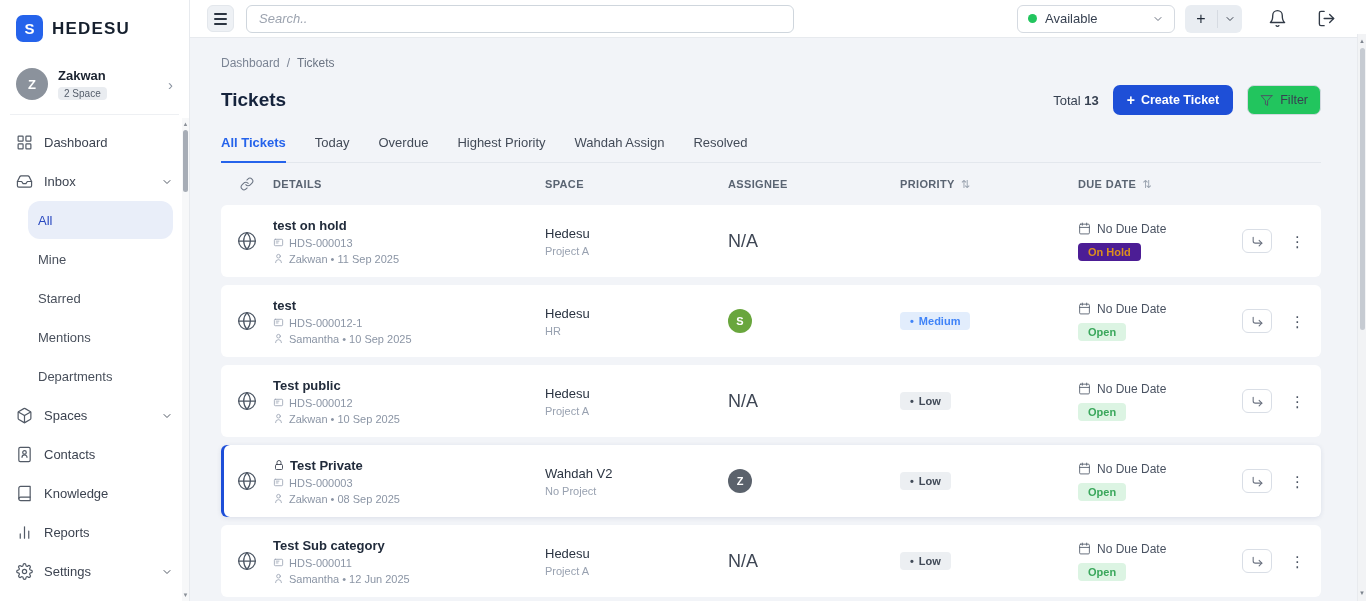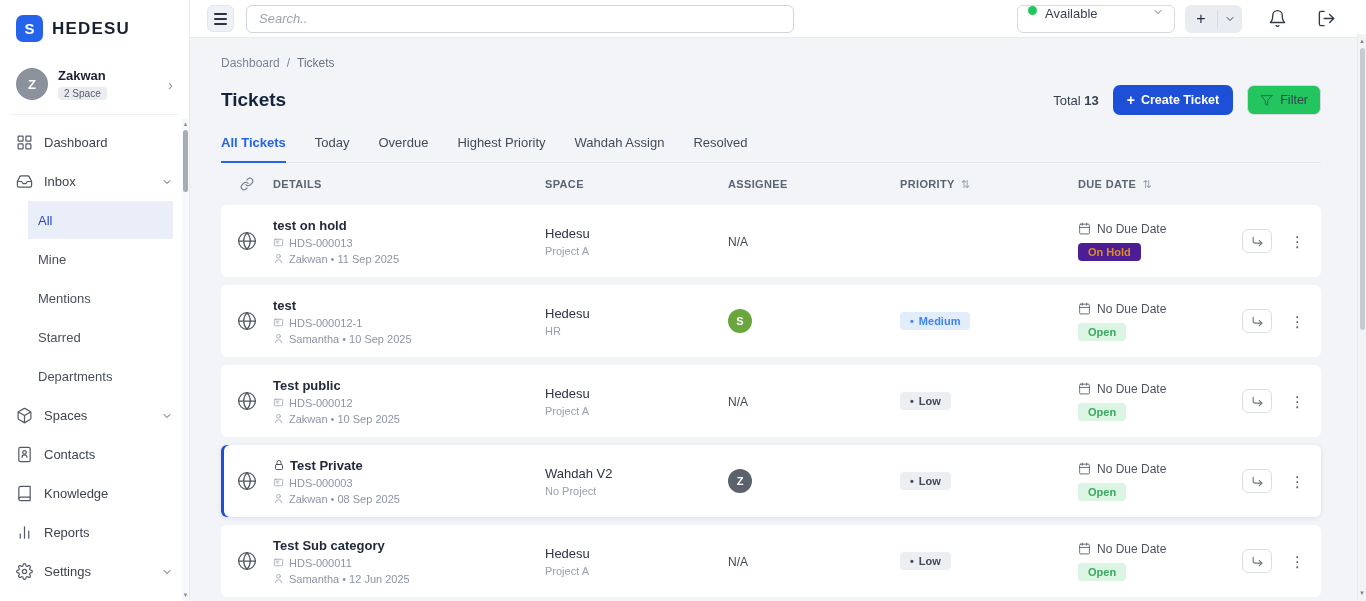--- a/index.html
+++ b/index.html
@@ -18,36 +18,36 @@
   .profile { margin: 6px 10px 0; padding: 8px 6px 14px; display: flex; align-items: center; gap: 10px; border-bottom: 1px solid #eef0f3; cursor: pointer; }
   .avatar { width: 32px; height: 32px; border-radius: 50%; background: #8b929c; color: #fff; font-size: 13px; font-weight: 700; display: flex; align-items: center; justify-content: center; flex: none; }
   .profile-name { font-size: 13px; font-weight: 700; color: #1b2330; line-height: 1.1; }
   .profile-badge { display: inline-block; margin-top: 4px; font-size: 10px; color: #555e6b; background: #e9ecf0; border-radius: 4px; padding: 1px 6px; }
   .profile-chevron { margin-left: auto; color: #8a93a0; font-size: 15px; line-height: 1; }
   .nav { padding: 8px 0 0; flex: 1; position: relative; }
   .nav-item { height: 39px; display: flex; align-items: center; gap: 11px; padding: 0 16px; font-size: 13px; color: #3c4350; cursor: pointer; }
   .nav-item svg { width: 17px; height: 17px; color: #525a66; flex: none; }
   .nav-chevron { margin-left: auto; color: #6a7380; display: flex; }
   .nav-chevron svg { width: 12px; height: 12px; }
-  .sub-item { height: 38px; display: flex; align-items: center; padding: 0 10px; margin: 0 16px 1px 28px; font-size: 13px; color: #49505c; border-radius: 0; cursor: pointer; }
+  .sub-item { height: 38px; display: flex; align-items: center; padding: 0 10px; margin: 0 16px 1px 28px; font-size: 13px; color: #49505c; border-radius: 12px; cursor: pointer; }
   .sub-item.active { background: #e9eef9; color: #2a49c0; font-weight: 500; }
   
   .side-scroll { position: absolute; right: 0; top: 118px; bottom: 0; width: 7px; background: #f7f8f9; }
   .side-scroll .arrow { position: absolute; left: 0; width: 7px; text-align: center; font-size: 6px; color: #8a9098; line-height: 8px; }
   .side-scroll .thumb { position: absolute; left: 1px; top: 12px; width: 5px; height: 62px; border-radius: 3px; background: #a7adb6; }
 
   
   .main { flex: 1; min-width: 0; display: flex; flex-direction: column; }
   .topbar { height: 38px; min-height: 38px; background: #fff; border-bottom: 1px solid #e7eaee; display: flex; align-items: center; padding: 0 30px 0 17px; }
   .hamburger { width: 27px; height: 27px; border: 1px solid #e3e7ec; background: #eef1f5; border-radius: 6px; display: flex; flex-direction: column; justify-content: center; align-items: center; gap: 3px; cursor: pointer; margin-right: 12px; }
   .hamburger i { display: block; width: 13px; height: 2px; background: #2b3441; border-radius: 1px; }
   .search-input { width: 548px; height: 28px; border: 1px solid #cfd6dd; border-radius: 6px; padding: 0 12px; font-size: 13px; color: #374151; outline: none; font-family: inherit; font-style: italic; }
   .search-input::placeholder { color: #9ca3af; }
   .topbar-right { margin-left: auto; display: flex; align-items: center; }
-  .availability { width: 158px; height: 28px; background: #fff; border: 1px solid #d5dae1; border-radius: 6px; display: flex; align-items: flex-start; padding: 0 10px; gap: 8px; cursor: pointer; }
+  .availability { width: 158px; height: 28px; background: #fff; border: 1px solid #d5dae1; border-radius: 6px; display: flex; align-items: center; padding: 0 10px; gap: 8px; cursor: pointer; }
   .availability .dot { width: 9px; height: 9px; border-radius: 50%; }
   .availability .label { font-size: 13px; color: #374151; }
   .availability .caret { margin-left: auto; display: flex; color: #6b7280; }
   .caret svg { width: 12px; height: 12px; }
   .plus-split { margin-left: 10px; height: 28px; background: #e9edf2; border-radius: 6px; display: flex; align-items: stretch; overflow: hidden; }
   .plus-split .plus { width: 32px; display: flex; align-items: center; justify-content: center; font-size: 16px; color: #1f2937; cursor: pointer; }
   .plus-split .sep { width: 1px; background: #d6dbe2; margin: 5px 0; }
   .plus-split .caret { width: 24px; display: flex; align-items: center; justify-content: center; color: #3c4350; cursor: pointer; }
   .icon-btn { background: none; border: none; cursor: pointer; display: flex; align-items: center; color: #313a46; }
   .icon-btn svg { width: 19px; height: 19px; }
@@ -82,21 +82,21 @@
   .trow.active-row { box-shadow: inset 3px 0 0 #1d4ed8, 0 1px 5px rgba(25,50,110,.10); }
   .cell-icon { display: flex; justify-content: center; color: #4b5563; }
   .cell-icon svg { width: 20px; height: 20px; }
   .details { display: flex; flex-direction: column; gap: 4px; padding-right: 10px; justify-content: space-between; }
   .t-title { font-size: 13px; font-weight: 600; color: #212b3b; display: flex; align-items: center; gap: 5px; }
   .t-title svg { width: 12px; height: 12px; color: #3c4350; }
   .t-sub { font-size: 11px; color: #8b95a5; display: flex; align-items: center; gap: 5px; }
   .t-sub svg { width: 11px; height: 11px; color: #9aa3b2; flex: none; }
   .space-name { font-size: 13px; color: #2b3442; font-weight: 500; }
   .space-proj { font-size: 11px; color: #98a1b0; margin-top: 4px; }
-  .na-text { font-size: 12px; color: #3f4755; }
+  .na-text { font-size: 18px; color: #3f4755; }
   .assignee-avatar { width: 24px; height: 24px; border-radius: 50%; color: #fff; font-size: 11px; font-weight: 700; display: flex; align-items: center; justify-content: center; }
   .badge { display: inline-flex; align-items: center; gap: 5px; font-size: 11px; font-weight: 600; border-radius: 4px; padding: 3px 10px; }
   .due-line { font-size: 12px; color: #4a5362; display: flex; align-items: center; gap: 6px; }
   .due-line svg { width: 13px; height: 13px; color: #5a6472; }
   .due-cell .badge { margin-top: 7px; }
   .actions { display: flex; align-items: center; justify-content: flex-end; gap: 14px; padding-right: 12px; }
   .row-btn { width: 30px; height: 24px; background: #fff; border: 1px solid #d9dee6; border-radius: 6px; display: flex; align-items: center; justify-content: center; color: #6b7280; cursor: pointer; }
   .row-btn svg { width: 13px; height: 13px; }
   .dots-btn { background: none; border: none; font-size: 15px; color: #4a5362; cursor: pointer; line-height: 1; padding: 2px 4px; font-family: inherit; }
 
@@ -149,24 +149,24 @@
           </span>
       </div>
 
       <div class="sub-item active">
         <span>All</span>
       </div>
       <div class="sub-item">
         <span>Mine</span>
       </div>
       <div class="sub-item">
+        <span>Starred</span>
+      </div>
+      <div class="sub-item">
         <span>Mentions</span>
-      </div>
-      <div class="sub-item">
-        <span>Starred</span>
       </div>
       <div class="sub-item">
         <span>Departments</span>
       </div>
 
       <div class="nav-item">
         <svg viewBox="0 0 24 24" fill="none" stroke="currentColor" stroke-width="1.7" stroke-linecap="round" stroke-linejoin="round">
             <path d="M21 16V8a2 2 0 0 0-1-1.73l-7-4a2 2 0 0 0-2 0l-7 4A2 2 0 0 0 3 8v8a2 2 0 0 0 1 1.73l7 4a2 2 0 0 0 2 0l7-4A2 2 0 0 0 21 16z"></path>
             <polyline points="3.27 6.96 12 12.01 20.73 6.96"></polyline>
             <line x1="12" y1="22.08" x2="12" y2="12"></line>

